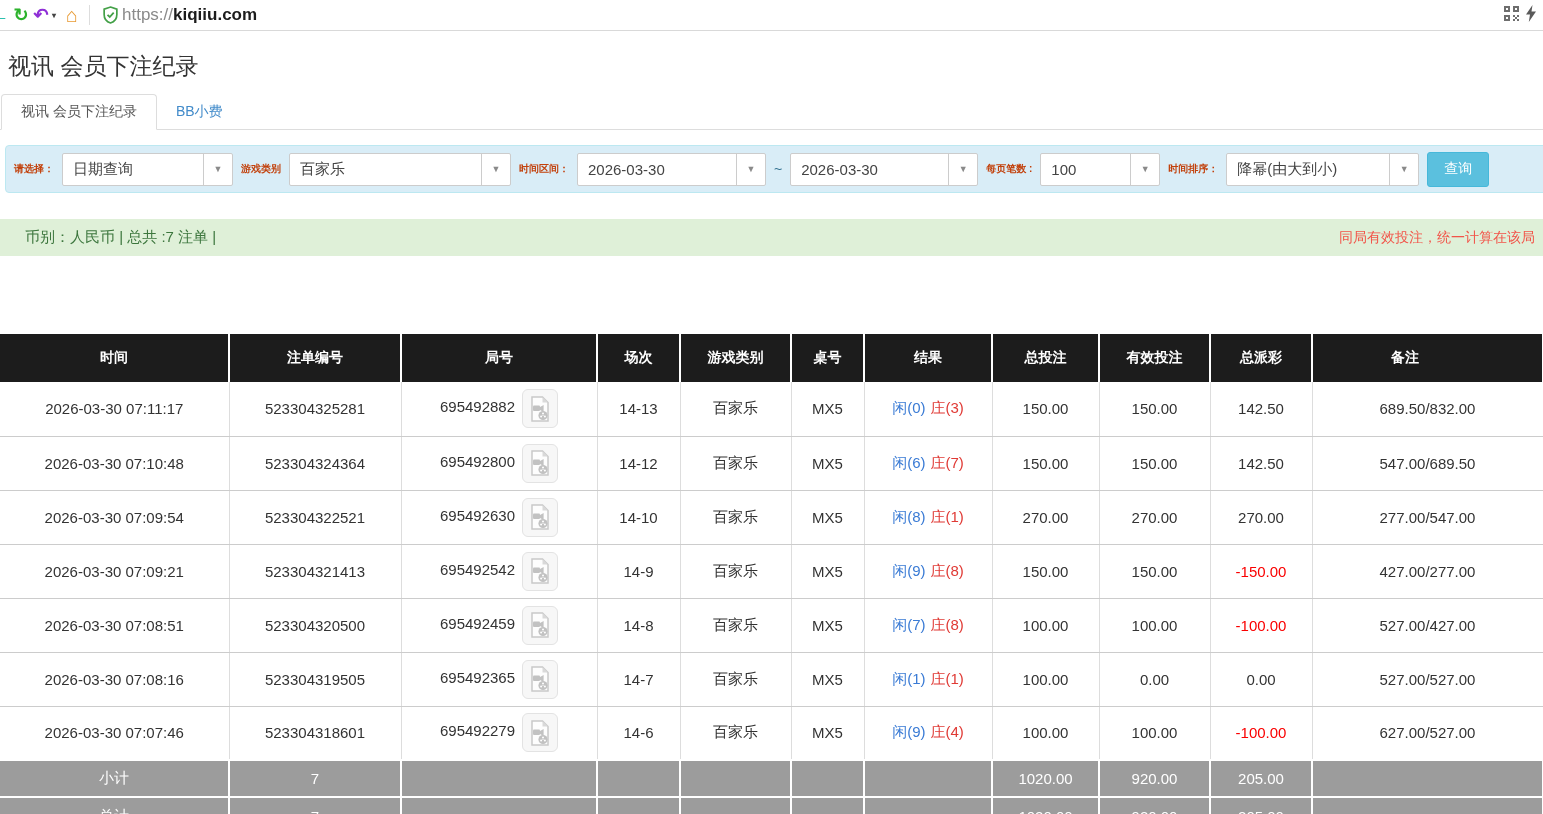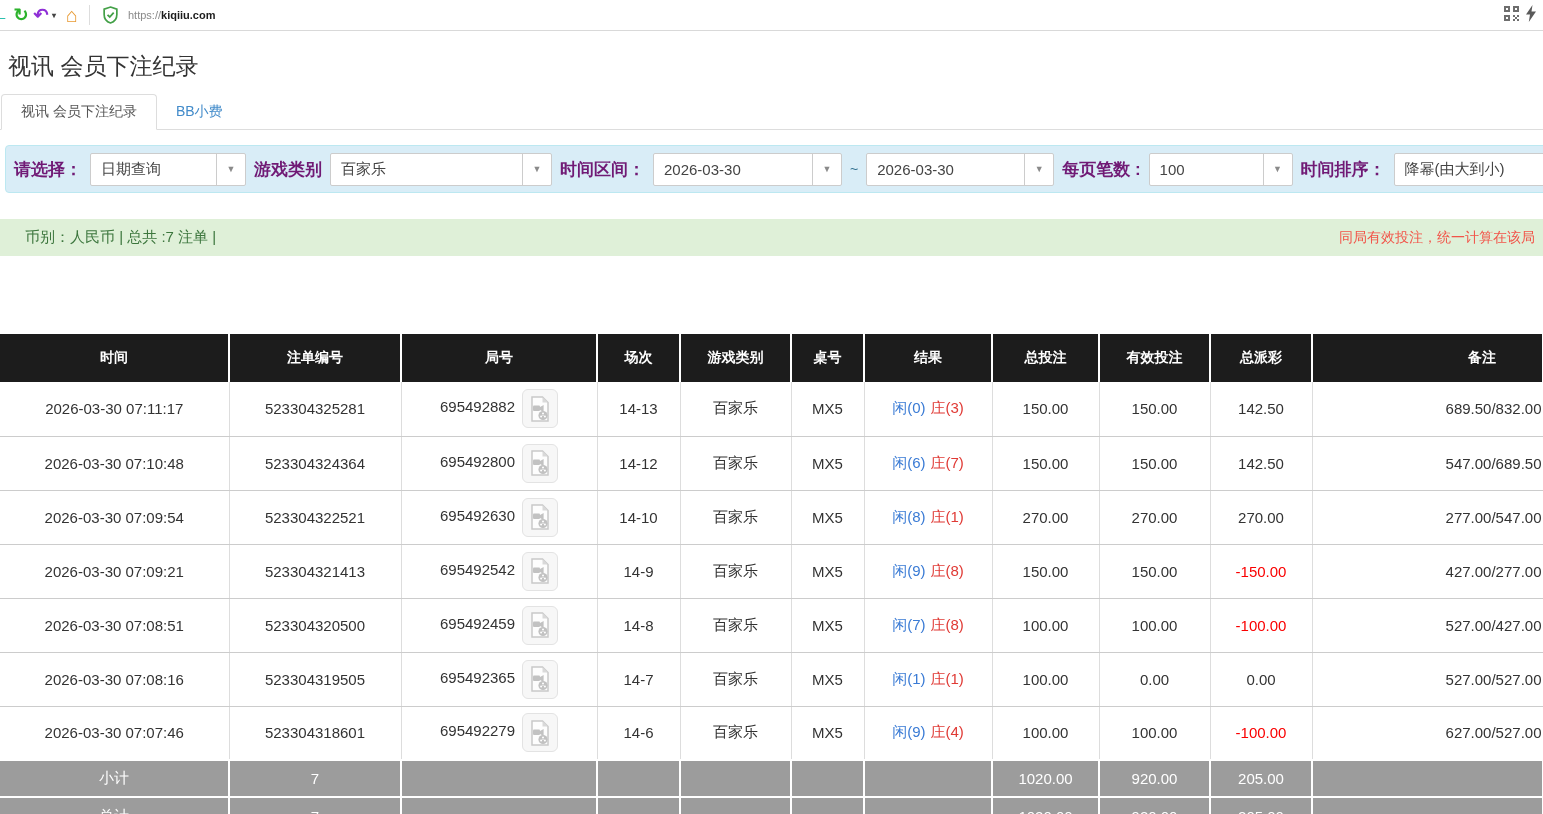--- a/index.html
+++ b/index.html
@@ -11,55 +11,55 @@
 
   
   .toolbar { height:31px; border-bottom:1px solid #d9d9d9; display:flex; align-items:center; background:#fff; padding-right:6px; }
   .tb-ico { display:inline-flex; align-items:center; justify-content:center; width:24px; flex:0 0 auto; font-weight:bold; }
   .back-ico   { color:#2cc0ae; font-size:22px; margin-left:-11px; width:20px; }
   .reload-ico { color:#2db32d; font-size:18px; }
   .undo-ico   { color:#8f2fd6; font-size:18px; width:16px; }
   .caret-ico  { color:#444; font-size:8px; width:10px; }
   .home-ico   { color:#e89a33; font-size:20px; width:26px; }
   .tb-sep { width:1px; height:20px; background:#ddd; margin:0 8px 0 4px; flex:0 0 auto; }
-  .url-box { flex:1; display:flex; align-items:center; overflow:hidden; white-space:nowrap; font-size:11px; margin-left:6px; }
+  .url-box { flex:1; display:flex; align-items:center; overflow:hidden; white-space:nowrap; font-size:17px; }
   .url-scheme { color:#8a8a8a; }
   .url-domain { color:#1c1c1c; font-weight:bold; }
   .url-path { color:#8a8a8a; overflow:hidden; text-overflow:clip; }
   .tb-right { display:flex; align-items:center; gap:6px; flex:0 0 auto; margin-left:4px; }
 
   
   .page-title { font-size:23px; line-height:28px; color:#333; margin:21px 0 0 8px; font-weight:400; }
 
   .tabs { display:flex; align-items:flex-end; margin-top:17px; border-bottom:1px solid #ddd; height:33px; padding-left:1px; }
   .tab { font-size:14px; padding:8px 19px; cursor:pointer; }
   .tab.active { color:#555; background:#fff; border:1px solid #ddd; border-bottom:1px solid #fff; border-radius:4px 4px 0 0; margin-bottom:-1px; }
   .tab.inactive { color:#428bca; }
 
   
   .filter-bar { margin:15px 0 0 5px; width:1600px; height:48px; background:#d9edf7; border:1px solid #bce8f1; border-radius:4px; display:flex; align-items:center; gap:8px; padding:0 8px; }
-  .f-label { color:#701a75; font-weight:bold; font-size:17px; white-space:nowrap; }
+  .f-label { color:#c2410c; font-weight:bold; font-size:10px; white-space:nowrap; }
   .dropdown { background:#fff; border:1px solid #ccc; border-radius:2px; height:33px; display:flex; align-items:stretch; flex:0 0 auto; }
   .dropdown .dd-value { flex:1; display:flex; align-items:center; padding:0 10px; font-size:15px; color:#444; white-space:nowrap; overflow:hidden; }
   .dropdown .dd-arrow { width:29px; border-left:1px solid #ccc; display:flex; align-items:center; justify-content:center; color:#8a8a8a; font-size:9px; }
-  .w1{width:156px}.w2{width:222px}.w3{width:189px}.w4{width:188px}.w5{width:144px}.w6{width:193px}
+  .w1{width:171px}.w2{width:222px}.w3{width:189px}.w4{width:188px}.w5{width:120px}.w6{width:193px}
   .tilde { color:#31708f; font-size:14px; }
   .search-btn { background:#5bc0de; border:1px solid #46b8da; color:#fff; font-size:14px; height:35px; width:62px; border-radius:3px; cursor:pointer; flex:0 0 auto; font-family:inherit; }
 
   
   .info-bar { margin-top:26px; height:37px; background:#dff0d8; display:flex; align-items:center; justify-content:space-between; padding:0 8px 0 25px; }
   .info-left { color:#3c763d; font-size:15px; }
   .info-right { color:#f25449; font-size:14px; white-space:nowrap; }
 
   
   table.bet-table { border-collapse:collapse; table-layout:fixed; width:1543px; margin-top:78px; }
   .bet-table thead th { background:#1c1c1c; color:#fff; font-size:14px; font-weight:bold; height:48px; border-right:2px solid #fff; text-align:center; }
-  .bet-table thead th.h-remark { text-align:right; padding-right:46px; }
+  .bet-table thead th.h-remark { padding-right:46px; }
   .bet-table tbody td { background:#fff; height:54px; text-align:center; font-size:15px; color:#333; border-right:1px solid #ddd; border-bottom:1px solid #ccc; }
-  .bet-table tbody td.cell-remark { text-align:right; }
+  .bet-table tbody td.cell-remark { text-align:center; }
   .c-blue { color:#3a7bd5; }
   .c-red  { color:#e03a35; }
   .payout.neg { color:#fa0000; }
   .result-player { margin-right:5px;text-align:center; }
   .bet-table tfoot td { background:#9c9c9c; color:#fff; font-size:15px; height:37px; text-align:center; border-right:2px solid #fff; border-top:2px solid #fff; }
 
   .video-btn { display:inline-flex; align-items:center; justify-content:center; width:36px; height:39px; background:#f7f7f7; border:1px solid #e3e3e3; border-radius:6px; margin-left:7px; vertical-align:middle; cursor:pointer; }
 </style>
 </head>
 <body>

